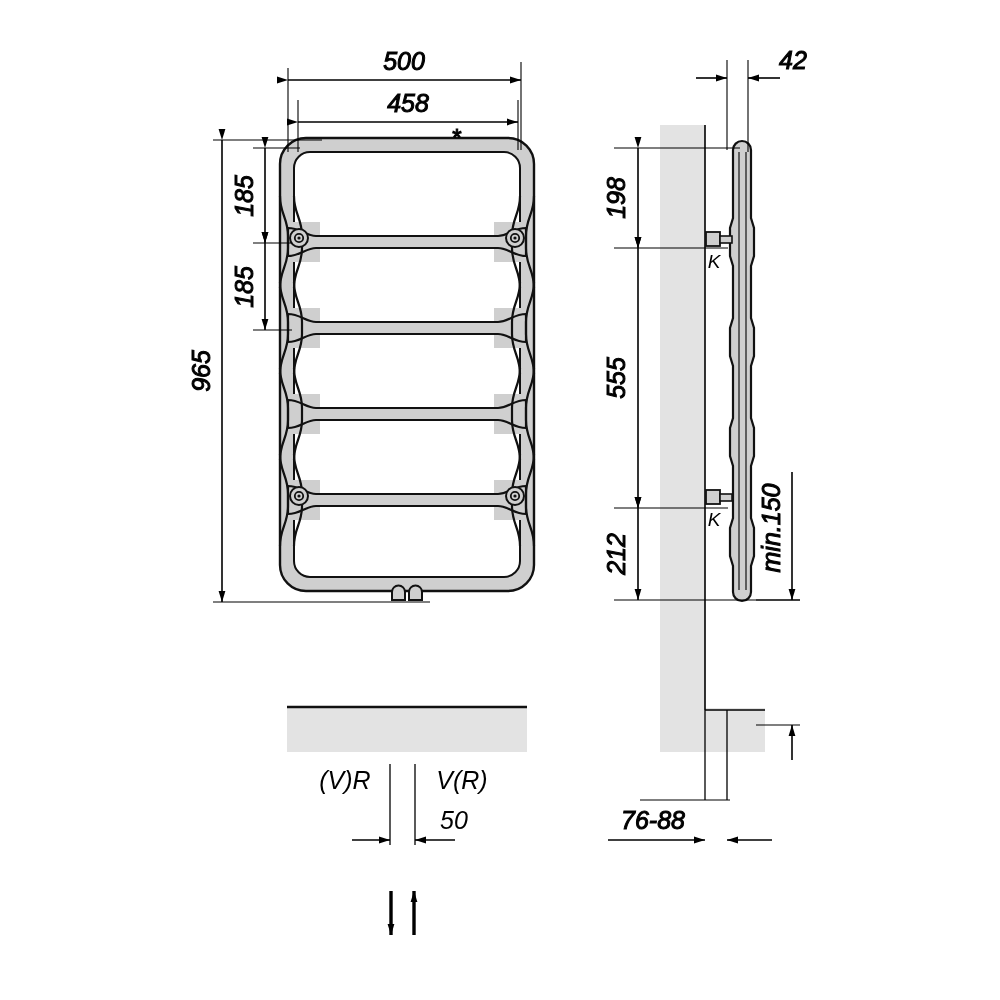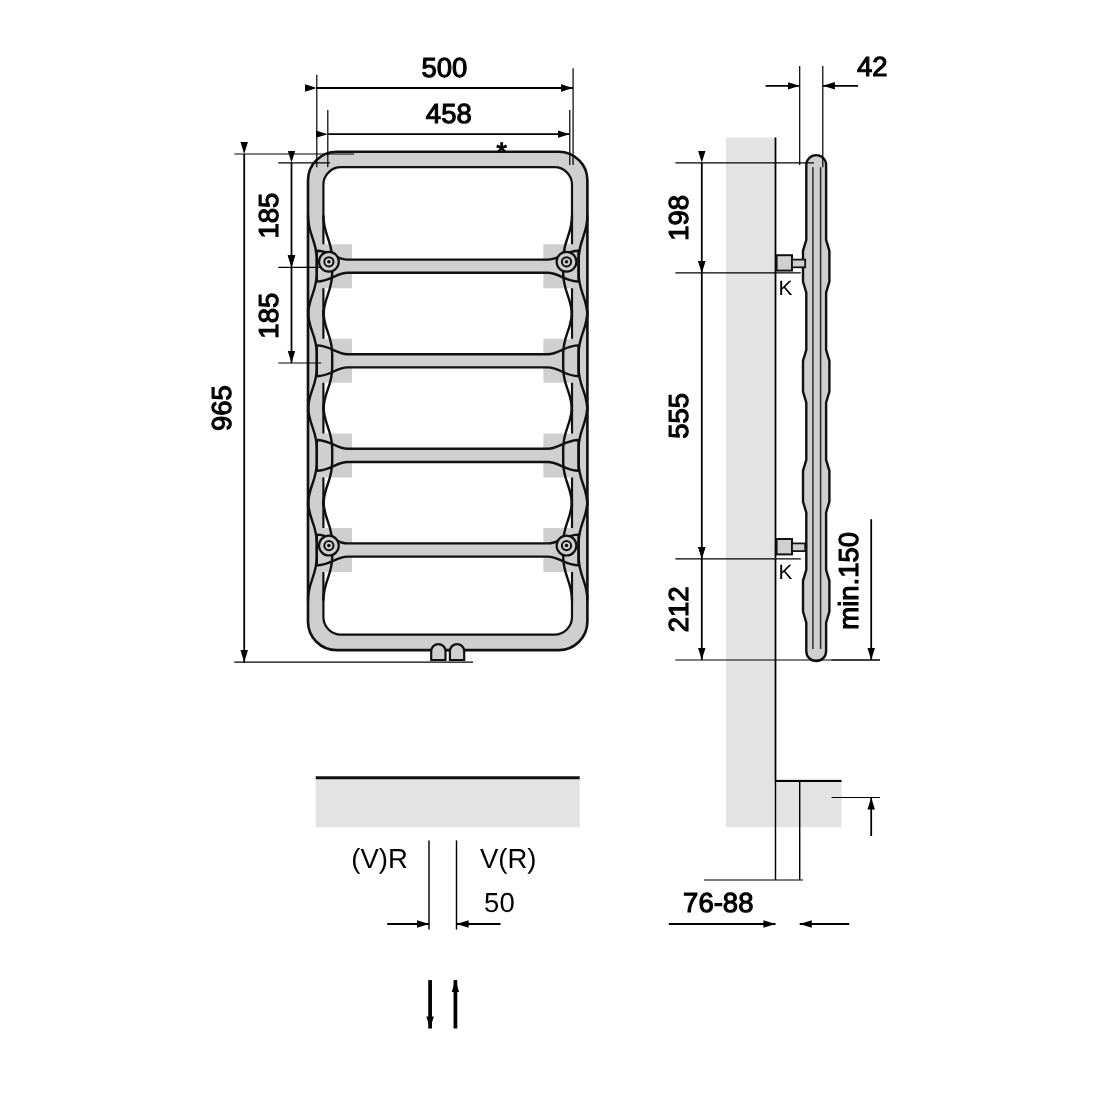--- a/index.html
+++ b/index.html
@@ -1,17 +1,17 @@
 <!DOCTYPE html>
 <html><head>
 <meta charset="utf-8">
 <style>
   html,body{margin:0;padding:0;background:#ffffff;}
   body{width:1000px;height:1000px;font-family:"Liberation Sans",sans-serif;}
-  #stage{position:relative;width:1000px;height:1000px;overflow:hidden;background:#fff;}
+  #stage{position:relative;width:1000px;height:1000px;overflow:hidden;background:#fff;font-style:italic;}
   svg{display:block;}
   text{font-family:"Liberation Sans",sans-serif;fill:#000;}
 </style>
 </head>
 <body>
 
 <div id="stage">
 <svg width="1000" height="1000" viewBox="0 0 1000 1000" xmlns="http://www.w3.org/2000/svg">
 
   <defs>

